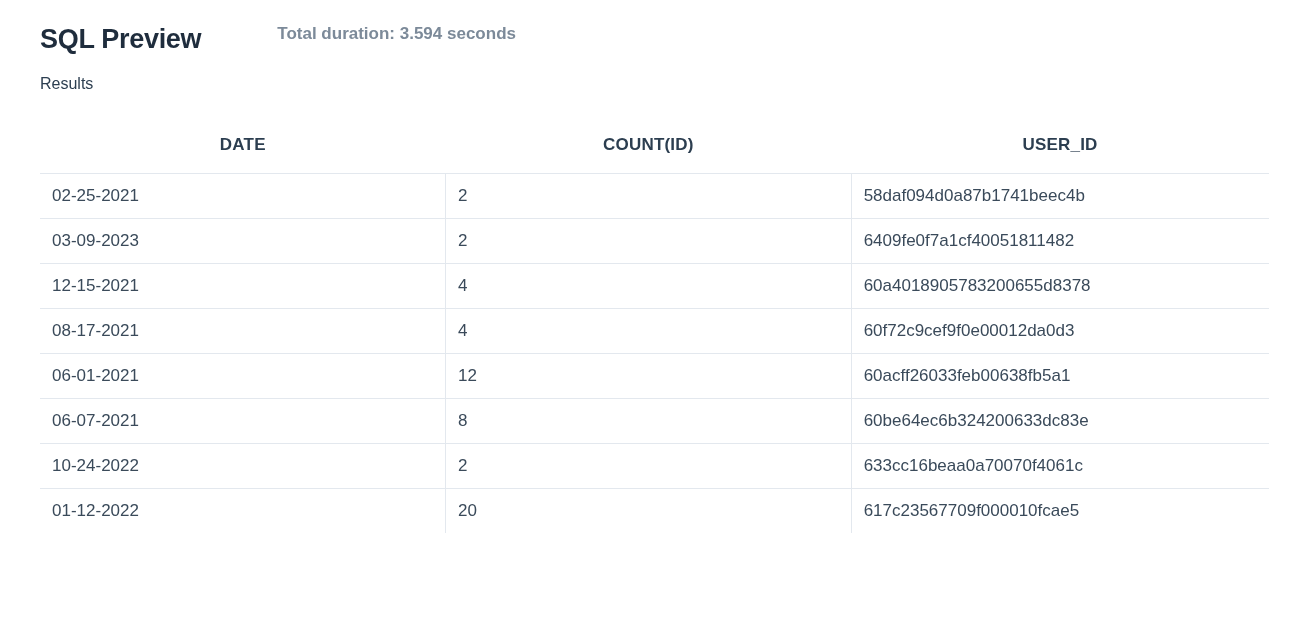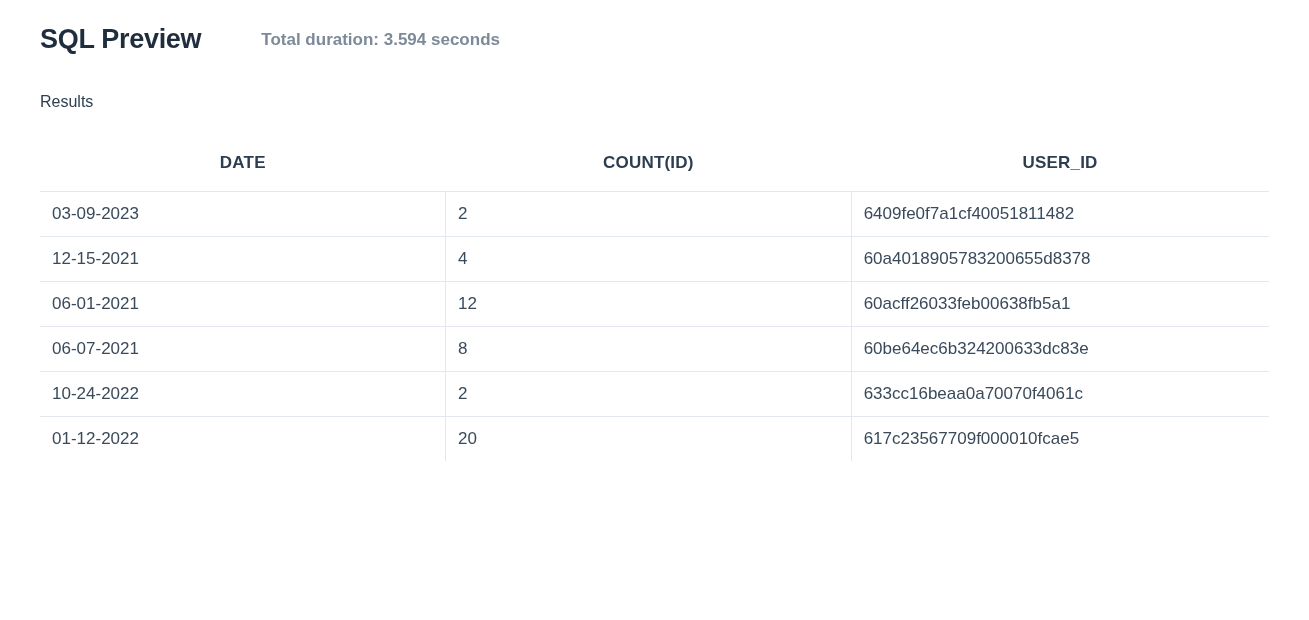--- a/index.html
+++ b/index.html
@@ -9,23 +9,23 @@
     }
     body {
       font-family: -apple-system, BlinkMacSystemFont, 'Segoe UI', Helvetica, Arial, sans-serif;
       background: #ffffff;
       color: #2c3e50;
       padding: 24px 40px;
       width: 1309px;
     }
     .header-row {
       display: flex;
-      align-items: center;
-      gap: 60px;
-      margin-bottom: 38px;
+      align-items: flex-start;
+      gap: 76px;
+      margin-bottom: 20px;
     }
     .page-title {
       font-size: 27px;
       font-weight: 800;
       color: #1f2d3d;
       letter-spacing: -0.3px;
     }
     .stat-text {
       font-size: 17px;
       font-weight: 600;
@@ -86,28 +86,38 @@
   </colgroup>
   <thead>
     <tr>
       <th>DATE</th>
       <th>COUNT(ID)</th>
       <th>USER_ID</th>
     </tr>
   </thead>
   <tbody id="table-body">
       <tr>
+        <td>02-25-2021</td>
+        <td>2</td>
+        <td>58daf094d0a87b1741beec4b</td>
+      </tr>
+      <tr>
         <td>03-09-2023</td>
         <td>2</td>
         <td>6409fe0f7a1cf40051811482</td>
       </tr>
       <tr>
         <td>12-15-2021</td>
         <td>4</td>
         <td>60a4018905783200655d8378</td>
+      </tr>
+      <tr>
+        <td>08-17-2021</td>
+        <td>4</td>
+        <td>60f72c9cef9f0e00012da0d3</td>
       </tr>
       <tr>
         <td>06-01-2021</td>
         <td>12</td>
         <td>60acff26033feb00638fb5a1</td>
       </tr>
       <tr>
         <td>06-07-2021</td>
         <td>8</td>
         <td>60be64ec6b324200633dc83e</td>

